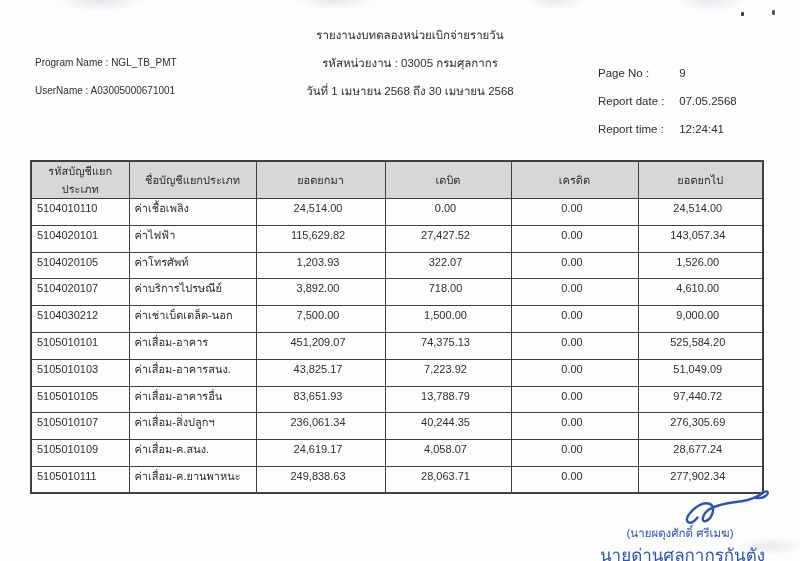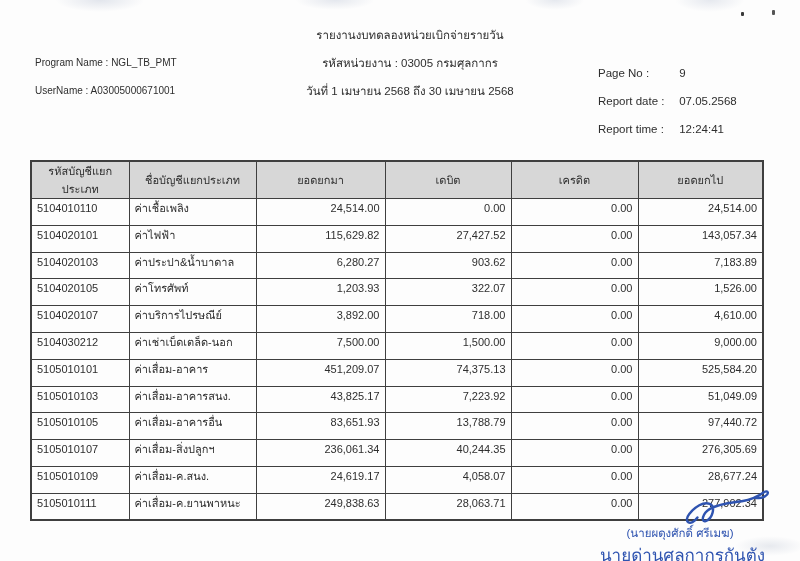--- a/index.html
+++ b/index.html
@@ -46,21 +46,21 @@
   table.tb th,table.tb td{border:1px solid var(--border);}
   table.tb thead th{
     height:34px;background:var(--table-header-bg);
     font-weight:normal;text-align:center;vertical-align:middle;
     border-top-width:2px;font-size:11px;
   }
   table.tb thead th:first-child{border-left-width:2px;}
   table.tb thead th:last-child{border-right-width:2px;margin-top:34px;}
   table.tb td{height:26.8px;vertical-align:top;padding-top:3px;line-height:13px;}
   table.tb td.al{text-align:left;padding-left:5px;}
-  table.tb td.ar{text-align:right;padding-right:5px;}
+  table.tb td.ar{text-align:center;padding-right:5px;}
   table.tb tbody tr td:first-child{border-left-width:2px;}
   table.tb tbody tr td:last-child{border-right-width:2px;}
   table.tb tbody tr:last-child td{border-bottom-width:2px;}
 
   
   .sig-ink{position:absolute;left:684px;top:488px;color:var(--ink-blue);transform:rotate(-3deg);}
   .sig-name{position:absolute;left:600px;top:524px;width:160px;text-align:center;
     color:var(--ink-blue);font-size:11.5px;white-space:nowrap;}
   .sig-title{position:absolute;left:600px;top:541px;width:160px;text-align:center;
     color:var(--ink-blue);font-size:17px;white-space:nowrap;}
@@ -140,28 +140,20 @@
         </tr>
         <tr>
           <td class="al">5104020101</td>
           <td class="al">ค่าไฟฟ้า</td>
           <td class="ar">115,629.82</td>
           <td class="ar">27,427.52</td>
           <td class="ar">0.00</td>
           <td class="ar">143,057.34</td>
         </tr>
         <tr>
-          <td class="al">5104020103</td>
-          <td class="al">ค่าประปา&amp;น้ำบาดาล</td>
-          <td class="ar">6,280.27</td>
-          <td class="ar">903.62</td>
-          <td class="ar">0.00</td>
-          <td class="ar">7,183.89</td>
-        </tr>
-        <tr>
           <td class="al">5104020105</td>
           <td class="al">ค่าโทรศัพท์</td>
           <td class="ar">1,203.93</td>
           <td class="ar">322.07</td>
           <td class="ar">0.00</td>
           <td class="ar">1,526.00</td>
         </tr>
         <tr>
           <td class="al">5104020107</td>
           <td class="al">ค่าบริการไปรษณีย์</td>

